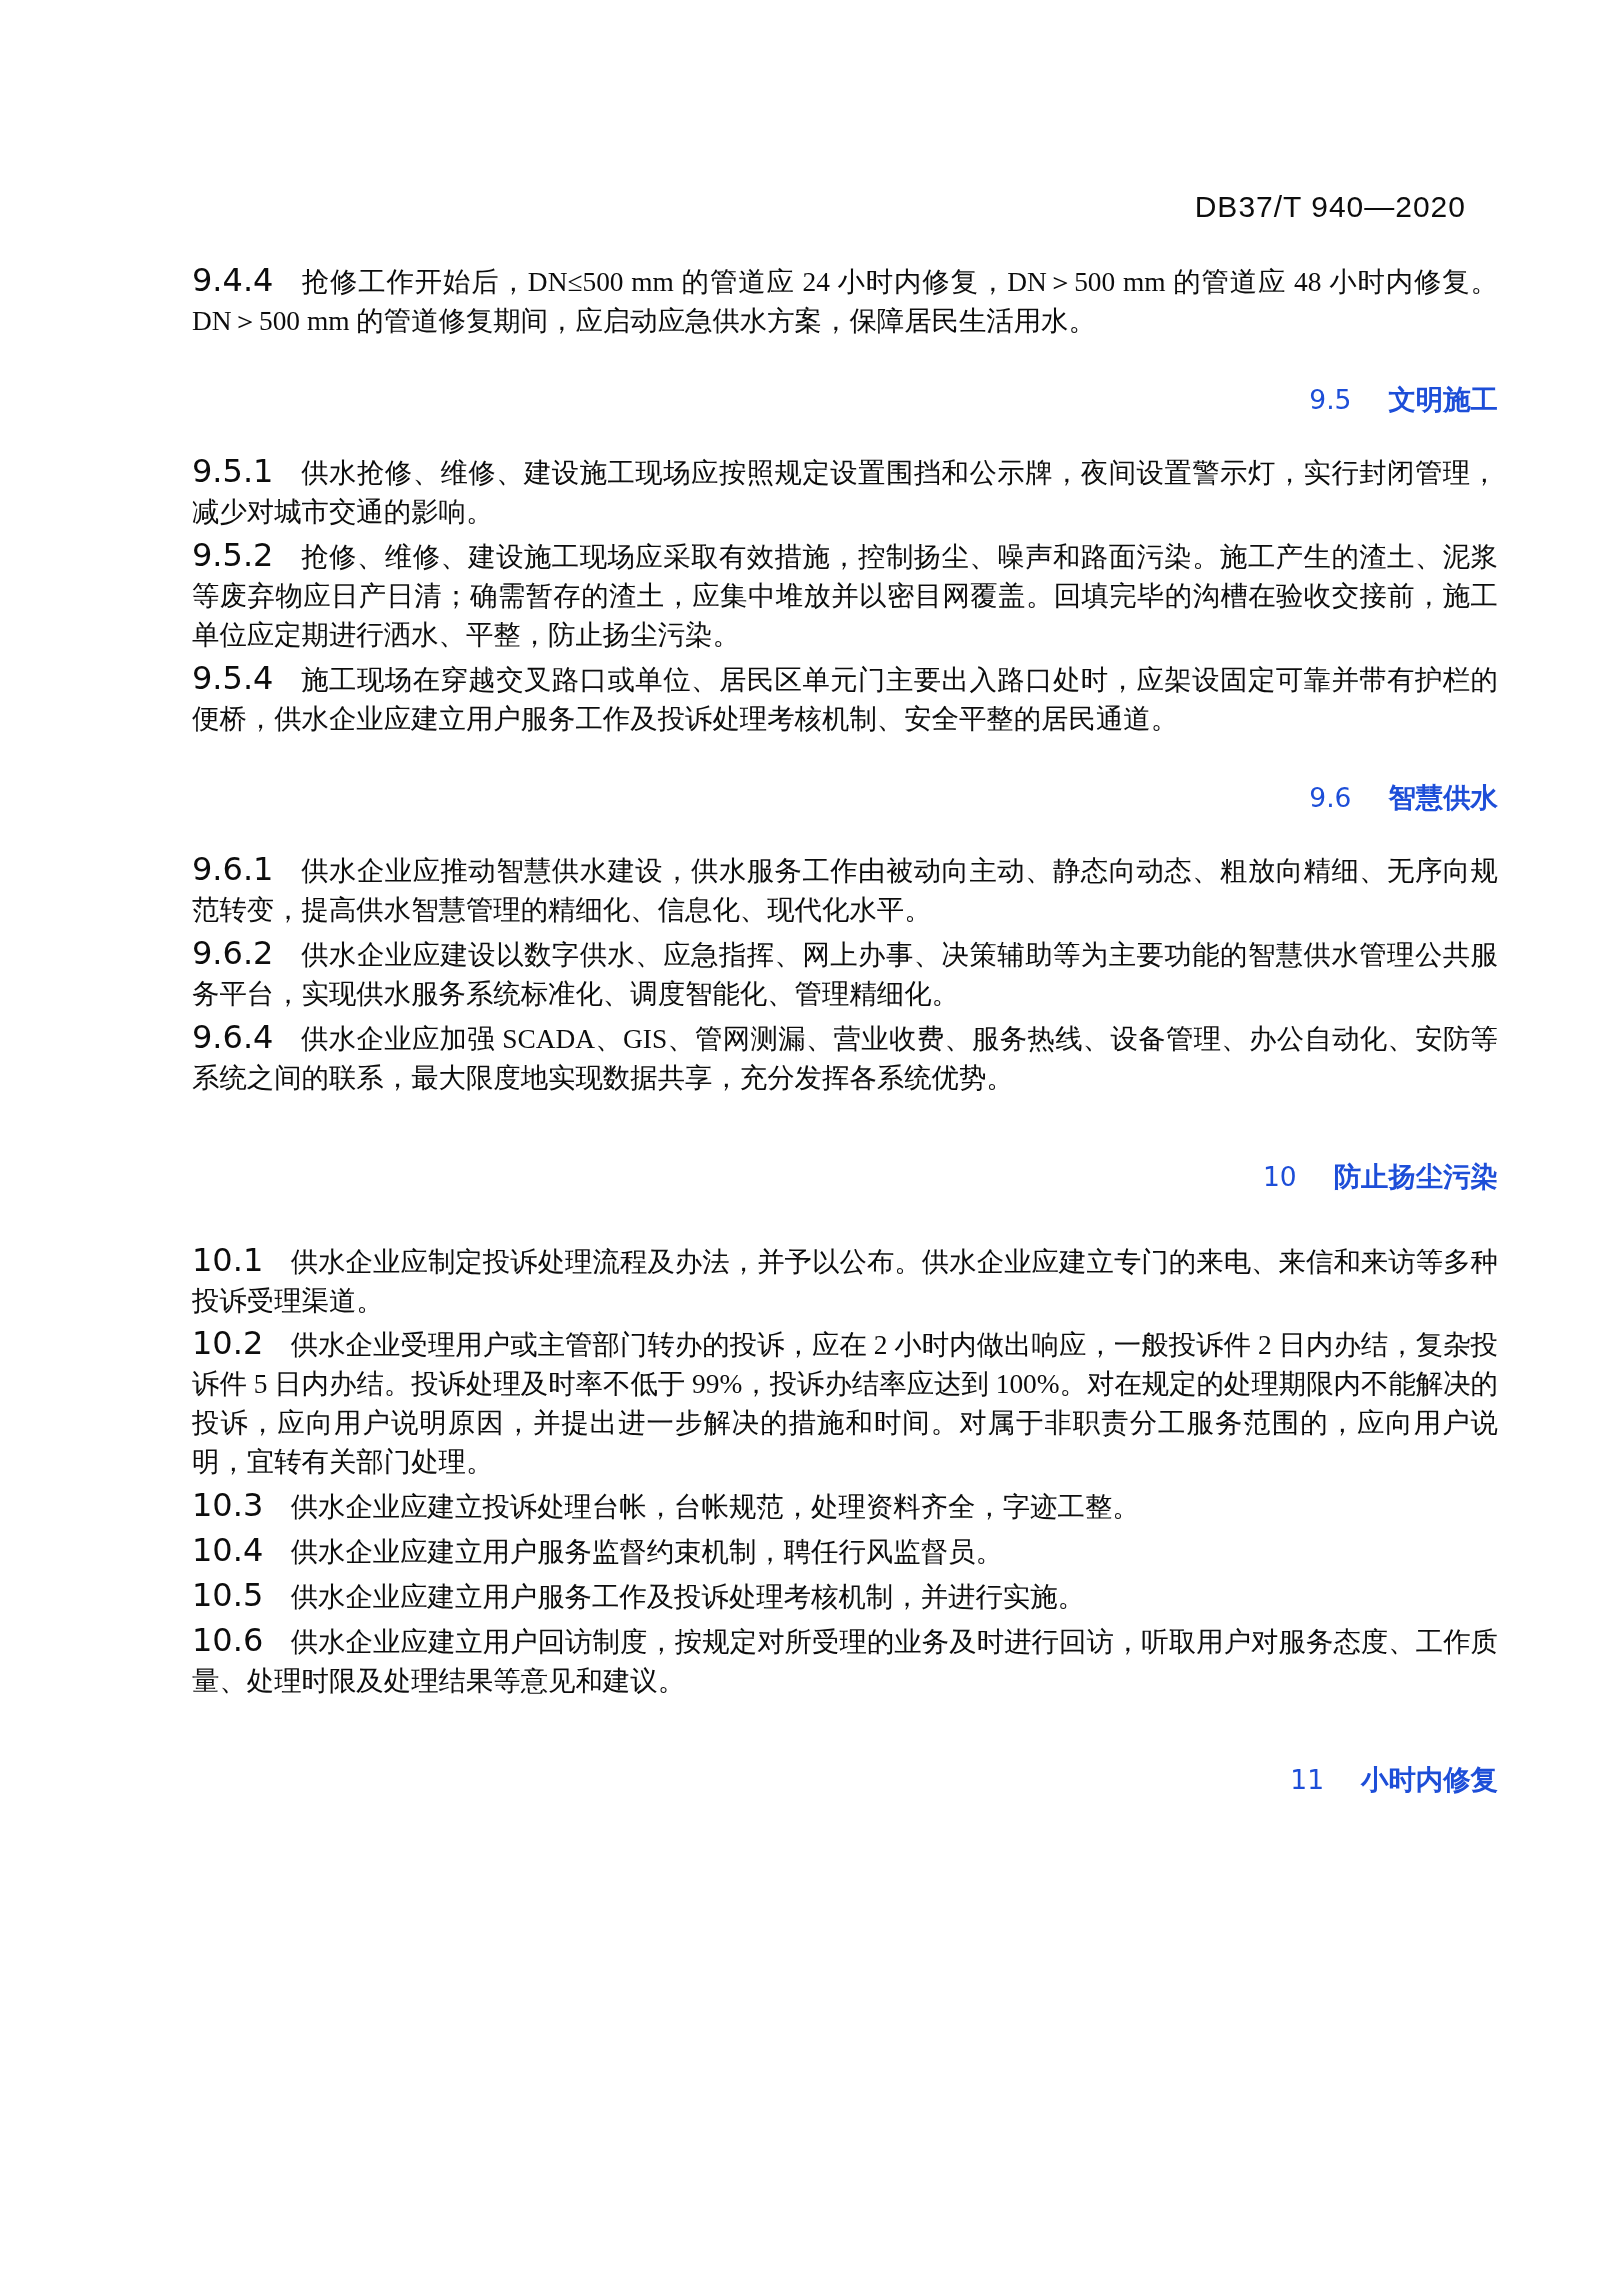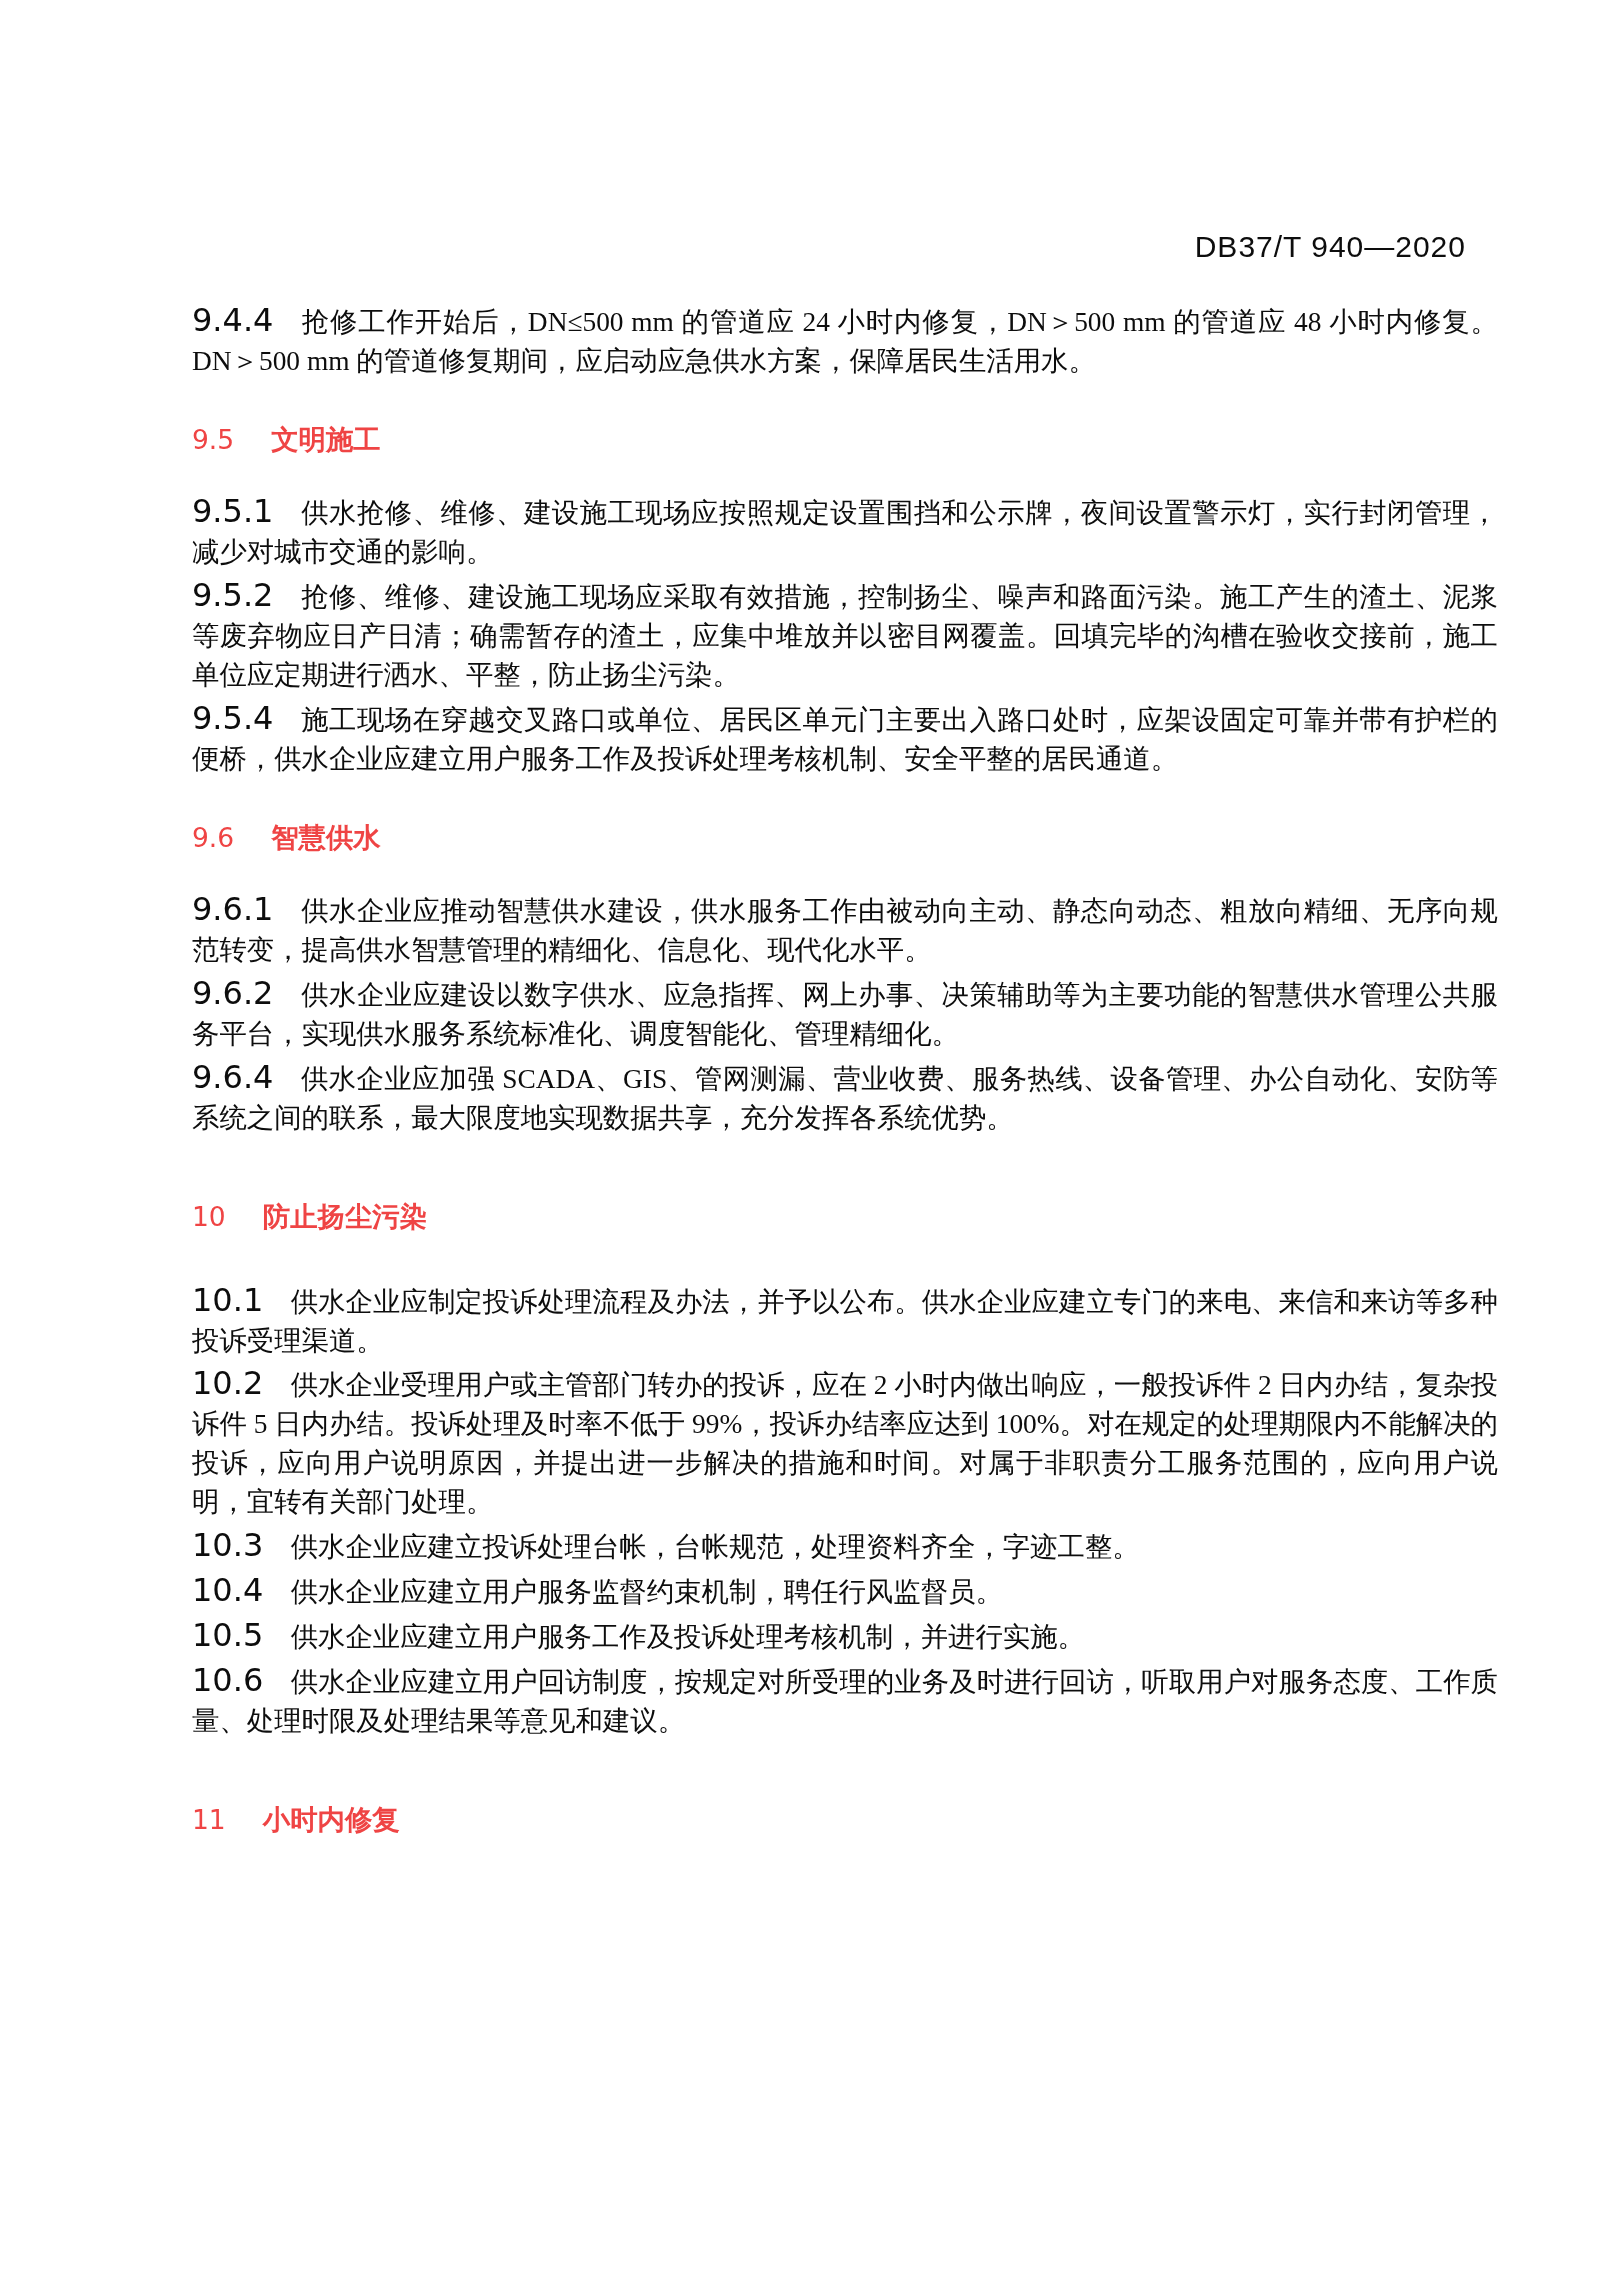--- a/index.html
+++ b/index.html
@@ -7,21 +7,20 @@
     padding: 0;
     background: #ffffff;
   }
   .page {
     position: relative;
     width: 1621px;
     height: 2043px;
     background: #ffffff;
     overflow: hidden;
     color: #0d0d0d;
-    margin-top: 40px;
   }
   .doc-code {
     position: absolute;
     top: 190px;
     right: 155px;
     font-family: "Liberation Sans", "DejaVu Sans", sans-serif;
     font-size: 30px;
     letter-spacing: 1px;
     color: #0d0d0d;
     white-space: nowrap;
@@ -44,22 +43,22 @@
     font-family: "DejaVu Sans", "Liberation Sans", sans-serif;
     font-size: 32px;
     padding-right: 27.4px;
     white-space: nowrap;
   }
   .heading {
     font-family: "DejaVu Sans", "Liberation Sans", sans-serif;
     font-size: 27.4px;
     line-height: 39px;
     font-weight: bold;
-    color: #ef4444;
-    text-align: left;
+    color: #1d4ed8;
+    text-align: right;
   }
   .heading .num {
     font-weight: normal;
     font-size: 26.5px;
     padding-right: 37px;
     white-space: nowrap;
   }
   .h-section { margin: 39px 0 33px 0; }   
   .h-chapter { margin: 59px 0 45px 0; }   
   .page-number {

